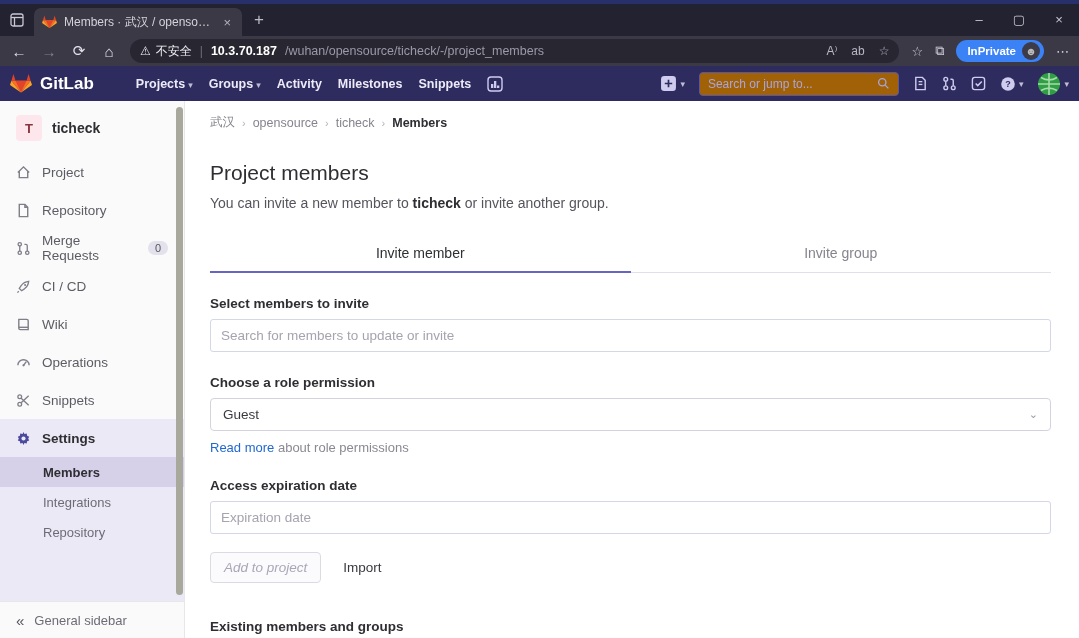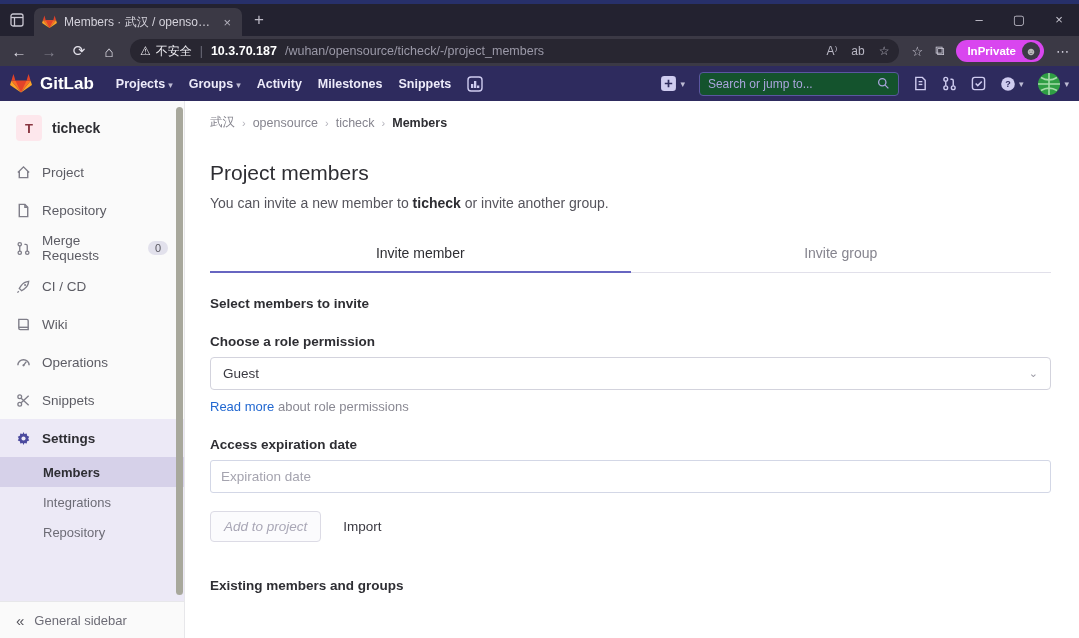--- a/index.html
+++ b/index.html
@@ -20,32 +20,32 @@
   .toolbar { height:30px; background:#3b3945; display:flex; align-items:center; padding:0 6px; gap:4px; }
   .nav-btn { width:26px; text-align:center; color:#e3e1ea; font-size:15px; cursor:pointer; }
   .nav-btn.dim { color:#82808d; }
   .urlbox { flex:1; height:24px; background:#282631; border-radius:13px; display:flex; align-items:center; padding:0 10px; gap:8px; margin:0 4px; }
   .warn { color:#f0eff4; font-size:12px; display:flex; align-items:center; gap:5px; }
   .url-sep { color:#6f6d7b; font-size:12px; }
   .url-host { color:#fff; font-weight:bold; font-size:12.5px; }
   .url-path { color:#9b99a8; font-size:12.5px; white-space:nowrap; overflow:hidden; }
   .url-icons { margin-left:auto; display:flex; gap:14px; color:#b9b7c4; font-size:12px; }
   .chrome-icons { display:flex; align-items:center; gap:12px; color:#cfcdda; font-size:13px; padding:0 4px; }
-  .inprivate { background:#d946ef; color:#fff; font-size:11.5px; font-weight:bold; border-radius:12px; height:22px; display:flex; align-items:center; gap:6px; padding:0 4px 0 11px; cursor:pointer; }
+  .inprivate { background:#3b82f6; color:#fff; font-size:11.5px; font-weight:bold; border-radius:12px; height:22px; display:flex; align-items:center; gap:6px; padding:0 4px 0 11px; cursor:pointer; }
   .inprivate .avatar-circle { width:18px; height:18px; border-radius:50%; background:#3d3b47; color:#bbb; font-size:11px; display:flex; align-items:center; justify-content:center; }
 
   
   .gl-navbar { height:35px; background:#2e2b5e; display:flex; align-items:center; padding:0 10px; color:#efeefc; }
-  .gl-brand { display:flex; align-items:center; gap:8px; margin-right:14px; cursor:pointer; }
+  .gl-brand { display:flex; align-items:center; gap:8px; margin-right:34px; cursor:pointer; }
   .gl-wordmark { font-size:17px; font-weight:bold; color:#fff; }
   .gl-links { display:flex; align-items:center; gap:0; }
   .gl-link { font-size:12.5px; font-weight:bold; color:#edebfa; padding:5px 8px; border-radius:3px; cursor:pointer; white-space:nowrap; }
   .caret { font-size:9px; opacity:.75; margin-left:3px; }
   .gl-right { margin-left:auto; display:flex; align-items:center; gap:14px; }
-  .gl-search { width:200px; height:24px; background:#14532d; border:1px solid #5b56a0; border-radius:4px; display:flex; align-items:center; padding:0 8px; gap:6px; }
+  .gl-search { width:200px; height:24px; background:#a16207; border:1px solid #5b56a0; border-radius:4px; display:flex; align-items:center; padding:0 8px; gap:6px; }
   .gl-search input { flex:1; background:transparent; border:none; outline:none; color:#cac6ef; font-size:12px; font-family:inherit; }
   .gl-search input::placeholder { color:#aaa5dd; }
   .gl-ic { display:flex; align-items:center; cursor:pointer; }
   .gl-avatar { width:24px; height:24px; border-radius:50%; overflow:hidden; }
 
   
   .page { display:flex; height:537px; }
 
   
   .sidebar { width:185px; background:#fafafa; border-right:1px solid #e7e7ea; display:flex; flex-direction:column; position:relative; }
@@ -340,20 +340,21 @@
     <div class="subtitle">
       <span>You can invite a new member to </span><b>ticheck</b><span> or invite another group.</span>
     </div>
 
     <div class="tabs">
       <div class="tabx active">Invite member</div>
       <div class="tabx">Invite group</div>
     </div>
 
     <div class="flabel">Select members to invite</div>
+    <input class="finput" placeholder="Search for members to update or invite" style="">
 
     <div class="flabel">Choose a role permission</div>
     <div class="fselect">
       <span>Guest</span>
       <span class="chevdn">⌄</span>
     </div>
     <div class="helper">
       <a>Read more</a><span> about role permissions</span>
     </div>
 

